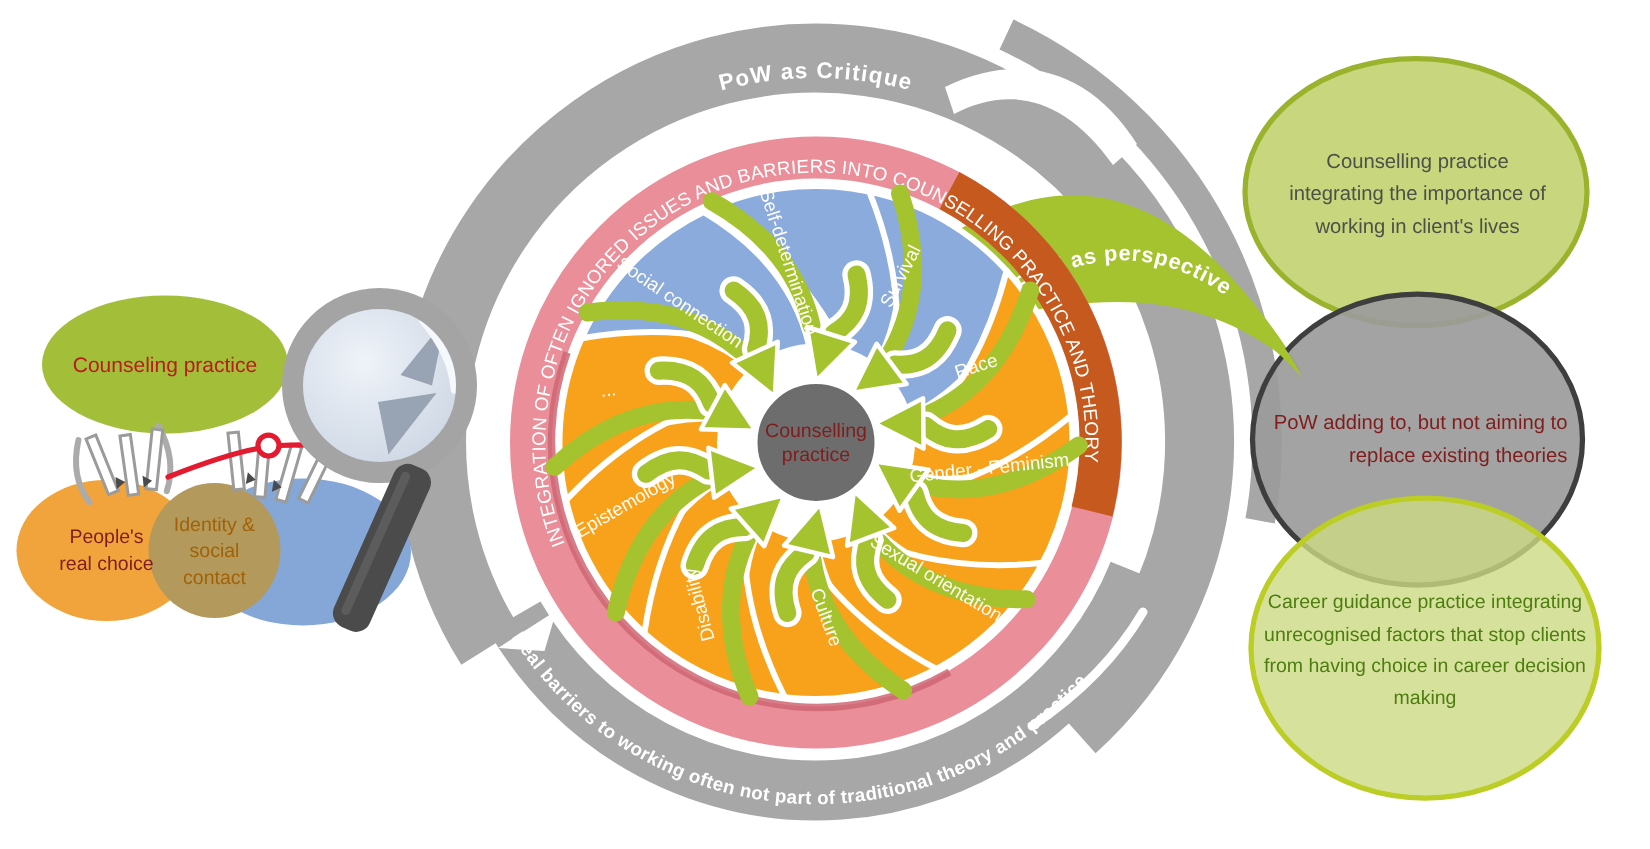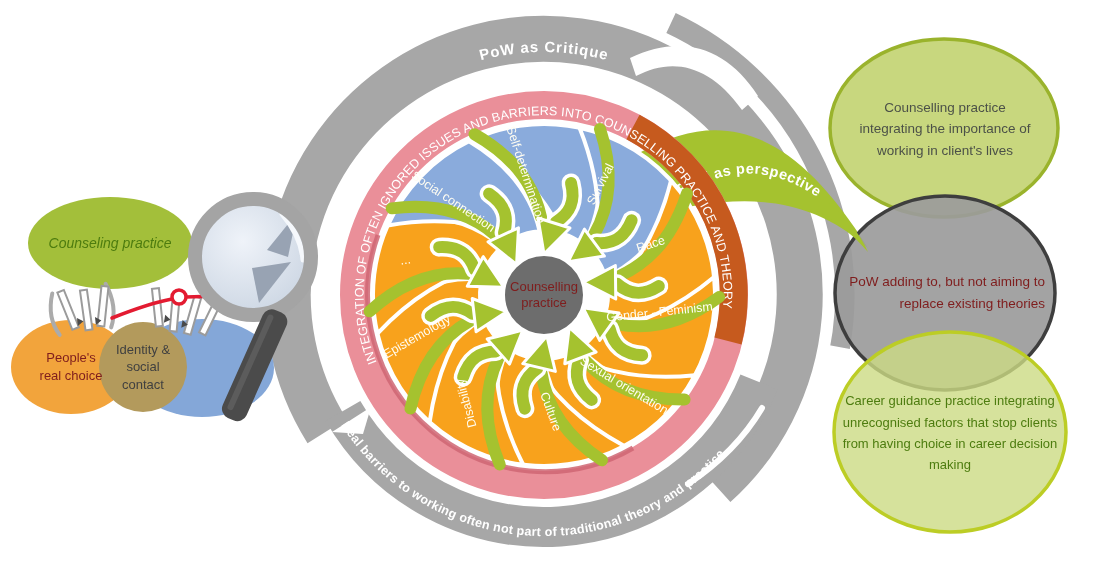--- a/index.html
+++ b/index.html
@@ -159,20 +159,20 @@
     <polygon points="291,262 259,303 252,268" fill="#98a3b3"></polygon>
     <path d="M 282,214 Q 301,236 303,260" fill="none" stroke="#f5f8fc" stroke-width="5" stroke-linecap="round"></path>
     <circle cx="253" cy="257" r="58" fill="none" stroke="#a4a4a4" stroke-width="14"></circle>
     <g transform="translate(277,315) rotate(24)">
       <rect x="-13" y="-4" width="26" height="118" rx="10" fill="#4b4b4b"></rect>
       <rect x="-8" y="2" width="6" height="104" rx="3" fill="#606060" opacity="0.8"></rect>
     </g>
   </g>
 </svg>
 
-<div class="lbl whiteTxt" style="left:40px;top:212px;width:140px;height:62px;font-size:14px;color:#4d7c0f;font-style:italic;">Counseling practice</div>
+<div class="lbl whiteTxt" style="left:40px;top:212px;width:140px;height:62px;font-size:14px;color:#b91c1c;">Counseling practice</div>
 <div class="lbl whiteTxt" style="left:36px;top:331px;width:70px;height:72px;font-size:13px;">People's real choice</div>
-<div class="lbl" style="left:111px;top:333px;width:64px;height:68px;font-size:13px;color:#404040;">Identity &amp; social contact</div>
+<div class="lbl" style="left:111px;top:333px;width:64px;height:68px;font-size:13px;color:#a16207;">Identity &amp; social contact</div>
 <div class="lbl whiteTxt" style="left:502px;top:272px;width:84px;height:46px;font-size:13px;line-height:1.25;">Counselling practice</div>
 <div class="lbl" style="left:856px;top:82px;width:178px;height:94px;font-size:13.5px;color:#4c5148;line-height:1.6;text-align:center;">Counselling practice integrating the importance of working in client's lives</div>
 <div class="lbl whiteTxt" style="left:845px;top:264px;width:200px;height:58px;font-size:13.5px;line-height:1.6;text-align:right;">PoW adding to, but not aiming to replace existing theories</div>
 <div class="lbl" style="left:832px;top:384px;width:236px;height:98px;font-size:13px;color:#4d7c0f;line-height:1.65;">Career guidance practice integrating unrecognised factors that stop clients from having choice in career decision making</div>
 </div>
 
 </body></html>

